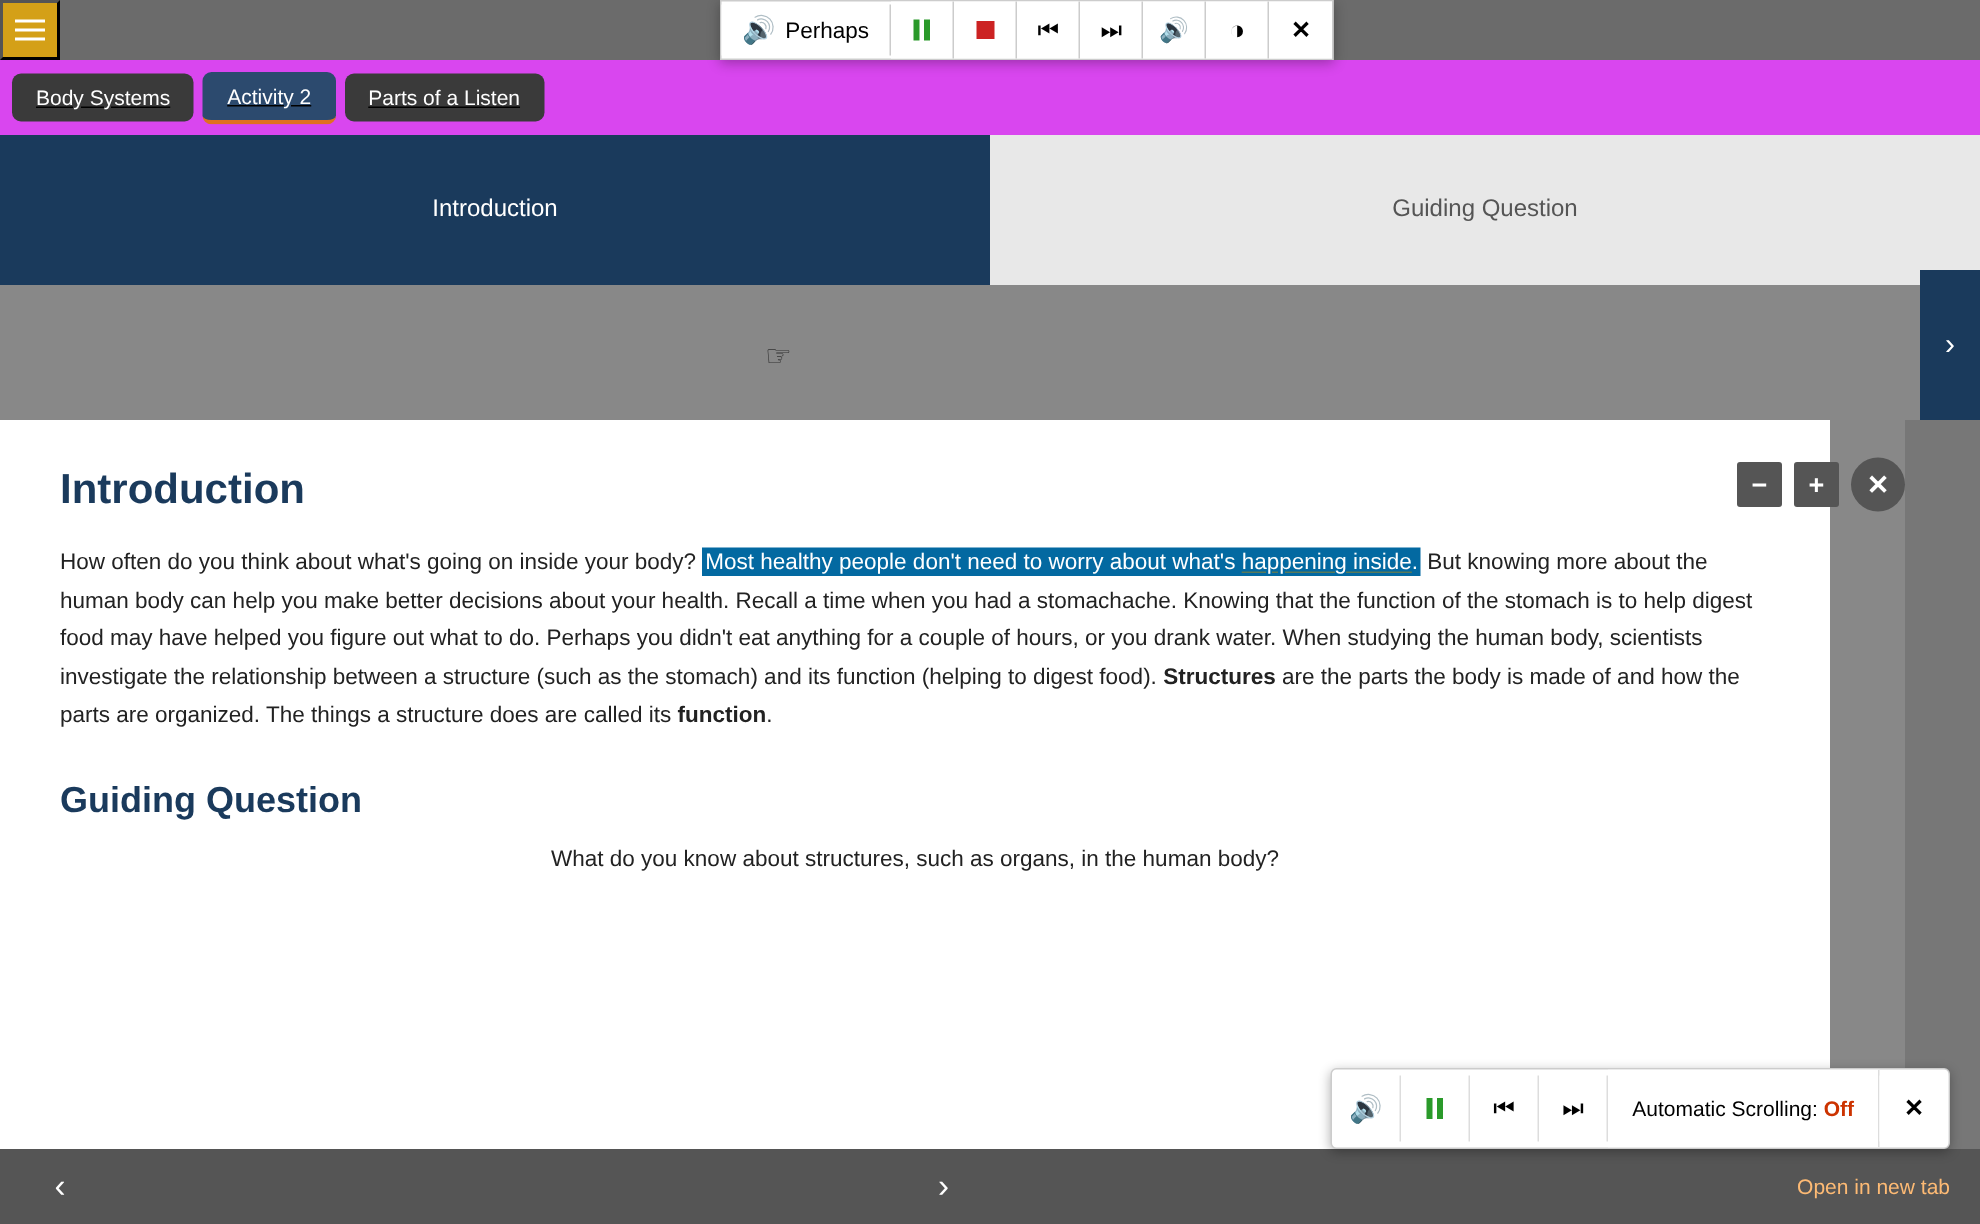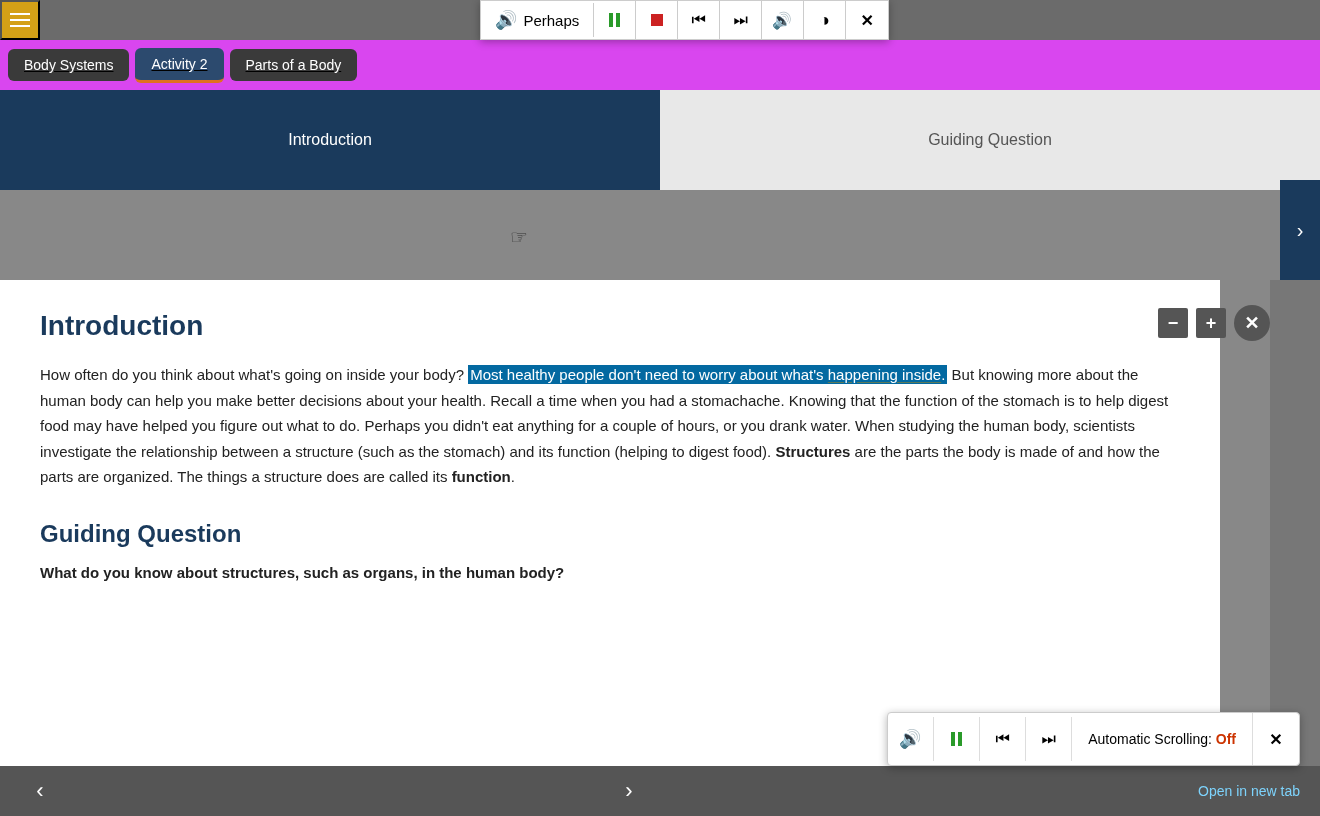--- a/index.html
+++ b/index.html
@@ -281,23 +281,24 @@
     .section-heading {
       font-size: 24px;
       font-weight: bold;
       color: #1a3a5c;
       margin-top: 30px;
       margin-bottom: 16px;
     }
 
     .guiding-question {
       font-size: 15px;
-      font-weight: bold;
+      font-weight: normal;
       color: #222;
       margin-bottom: 4px;
+      text-align: center;
     }
 
     
     .right-scrollbar {
       position: absolute;
       right: 0;
       top: 190px;
       width: 50px;
       bottom: 0;
       background: #777;
@@ -371,21 +372,21 @@
       border: none;
       color: white;
       font-size: 22px;
       cursor: pointer;
       display: flex;
       align-items: center;
       justify-content: center;
     }
 
     .open-new-tab {
-      color: #7dd3fc;
+      color: #fdba74;
       font-size: 14px;
       cursor: pointer;
       background: none;
       border: none;
     }
 
     
     .cursor-pointer {
       position: absolute;
       top: 225px;
@@ -466,21 +467,21 @@
 </div>
 
 <div class="tabs-row">
   <button class="tab-btn">
     <span>Body Systems</span>
   </button>
   <button class="tab-btn active">
     <span>Activity 2</span>
   </button>
   <button class="tab-btn">
-    <span>Parts of a Body</span>
+    <span>Parts of a Listen</span>
   </button>
 </div>
 
 <div class="content-area">
 
   <div class="section-tabs">
     <div class="section-tab active">
       <span>Introduction</span>
       <div class="section-tab-indicator"></div>
     </div>

